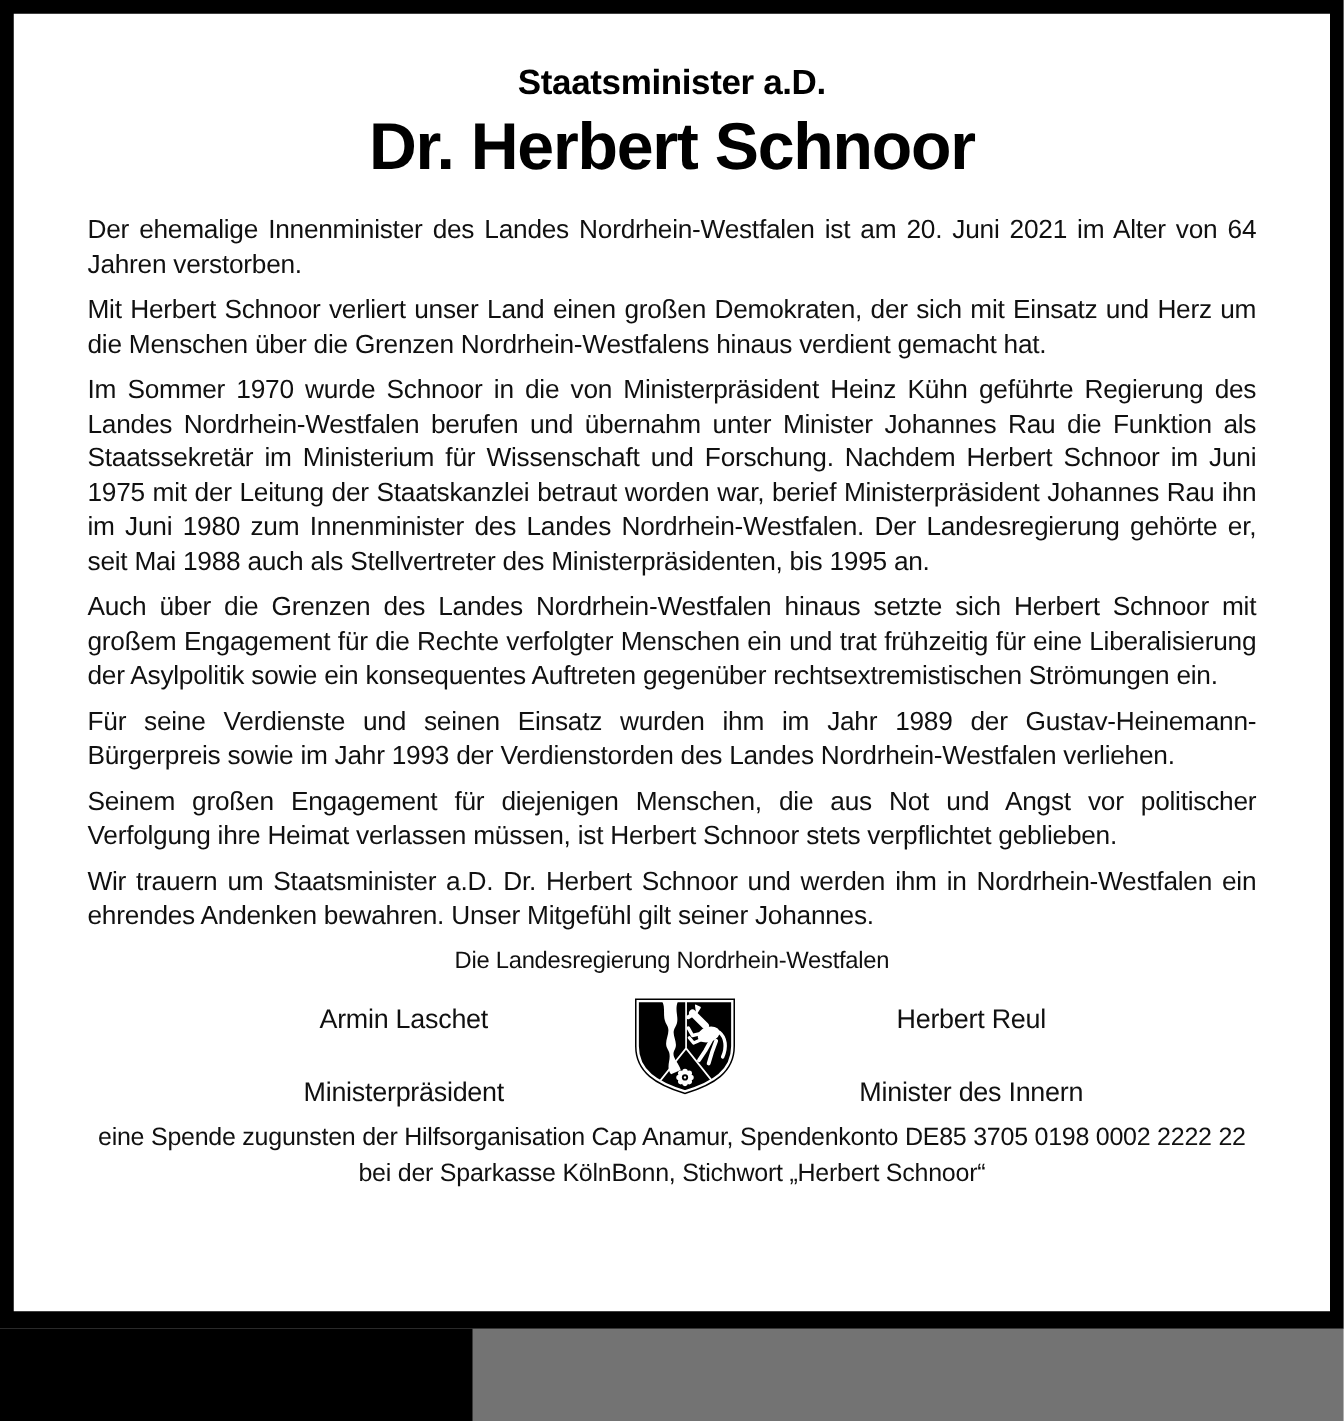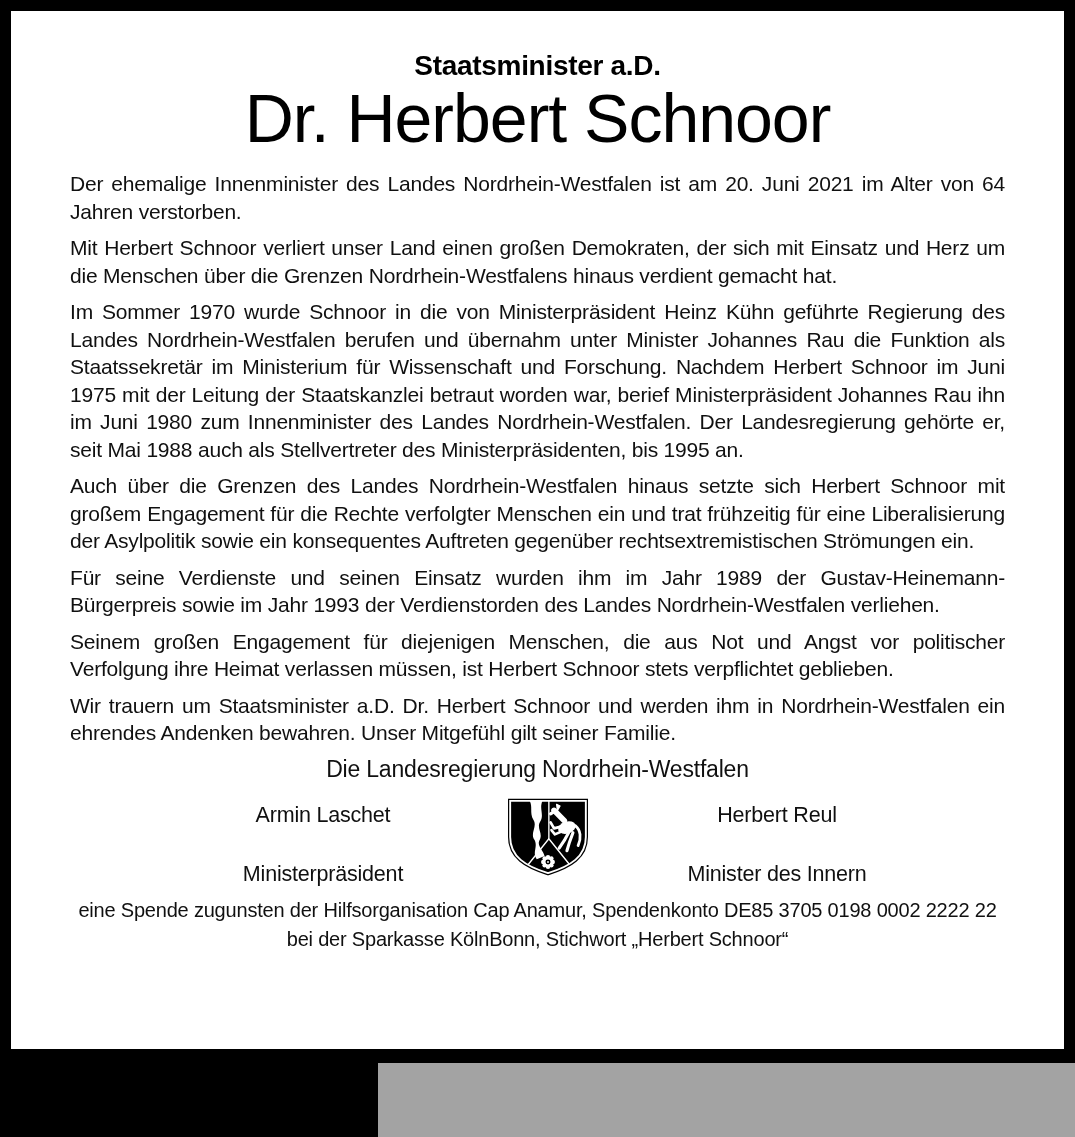--- a/index.html
+++ b/index.html
@@ -4,61 +4,61 @@
 <style>
   * { margin: 0; padding: 0; box-sizing: border-box; }
   html, body { background: #ffffff; }
   body {
     width: 1075px; height: 1137px;
     position: relative;
     font-family: "Liberation Sans", sans-serif;
     color: #0b0b0b;
     overflow: hidden;
   }
-  .page { position: absolute; inset: 0; background: #a3a3a3; }
+  .page { position: absolute; inset: 0; background: #737373; }
 
   
   .notice {
     position: absolute; left: 0; top: 0;
     width: 1075px; height: 1063px;
     background: #ffffff;
     border-style: solid; border-color: #000000;
     border-width: 11px 11px 14px 11px;
     padding: 41px 59px 0 59px;
   }
 
   .pretitle {
     text-align: center;
     font-size: 28px; font-weight: bold;
     line-height: 28px;
     letter-spacing: -0.3px;
     color: #000;
   }
   .deceased-name {
     text-align: center;
-    font-size: 68px; font-weight: normal;
+    font-size: 53px; font-weight: bold;
     line-height: 56px;
     letter-spacing: -1px;
     margin-top: 10px;
     margin-bottom: 24px;
     color: #000;
   }
 
   p.body-par {
     font-size: 21px;
     line-height: 27.5px;
     text-align: justify;
     letter-spacing: -0.2px;
     margin-bottom: 9px;
     color: #101010;
   }
 
   .closing {
     text-align: center;
-    font-size: 23px;
+    font-size: 19px;
     line-height: 26px;
     letter-spacing: -0.2px;
     margin-top: 8px;
     color: #101010;
   }
 
   .sig-row { position: relative; height: 92px; margin-top: 16px; }
   .sig {
     position: absolute; top: 6px; width: 236px;
     text-align: center; font-size: 21.5px; letter-spacing: -0.2px;
@@ -96,21 +96,21 @@
 
     <div class="pretitle">Staatsminister a.D.</div>
     <div class="deceased-name">Dr. Herbert Schnoor</div>
 
     <p class="body-par">Der ehemalige Innenminister des Landes Nordrhein-Westfalen ist am 20. Juni 2021 im Alter von 64 Jahren verstorben.</p>
     <p class="body-par">Mit Herbert Schnoor verliert unser Land einen großen Demokraten, der sich mit Einsatz und Herz um die Menschen über die Grenzen Nordrhein-Westfalens hinaus verdient gemacht hat.</p>
     <p class="body-par">Im Sommer 1970 wurde Schnoor in die von Ministerpräsident Heinz Kühn geführte Regierung des Landes Nordrhein-Westfalen berufen und übernahm unter Minister Johannes Rau die Funktion als Staatssekretär im Ministerium für Wissenschaft und Forschung. Nachdem Herbert Schnoor im Juni 1975 mit der Leitung der Staatskanzlei betraut worden war, berief Ministerpräsident Johannes Rau ihn im Juni 1980 zum Innenminister des Landes Nordrhein-Westfalen. Der Landesregierung gehörte er, seit Mai 1988 auch als Stellvertreter des Ministerpräsidenten, bis 1995 an.</p>
     <p class="body-par">Auch über die Grenzen des Landes Nordrhein-Westfalen hinaus setzte sich Herbert Schnoor mit großem Engagement für die Rechte verfolgter Menschen ein und trat frühzeitig für eine Liberalisierung der Asylpolitik sowie ein konsequentes Auftreten gegenüber rechtsextremistischen Strömungen ein.</p>
     <p class="body-par">Für seine Verdienste und seinen Einsatz wurden ihm im Jahr 1989 der Gustav-Heinemann-Bürgerpreis sowie im Jahr 1993 der Verdienstorden des Landes Nordrhein-Westfalen verliehen.</p>
     <p class="body-par">Seinem großen Engagement für diejenigen Menschen, die aus Not und Angst vor politischer Verfolgung ihre Heimat verlassen müssen, ist Herbert Schnoor stets verpflichtet geblieben.</p>
-    <p class="body-par">Wir trauern um Staatsminister a.D. Dr. Herbert Schnoor und werden ihm in Nordrhein-Westfalen ein ehrendes Andenken bewahren. Unser Mitgefühl gilt seiner Familie.</p>
+    <p class="body-par">Wir trauern um Staatsminister a.D. Dr. Herbert Schnoor und werden ihm in Nordrhein-Westfalen ein ehrendes Andenken bewahren. Unser Mitgefühl gilt seiner Johannes.</p>
 
     <div class="closing">Die Landesregierung Nordrhein-Westfalen</div>
 
     <div class="sig-row">
       <div class="sig sig-left">
         <div class="sig-name">Armin Laschet</div>
         <div class="sig-title">Ministerpräsident</div>
       </div>
 
       <div class="arms">

